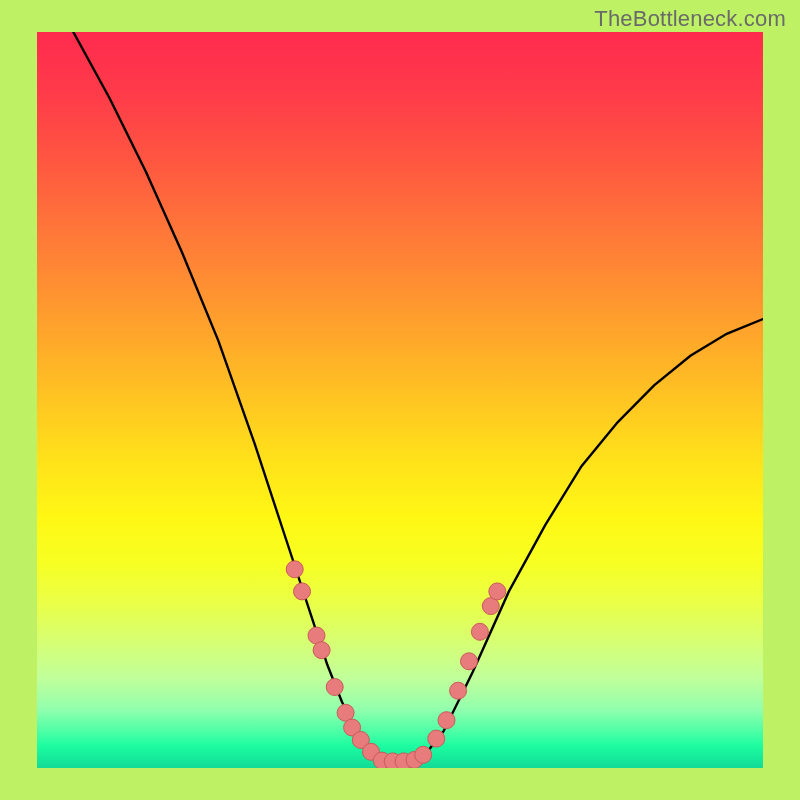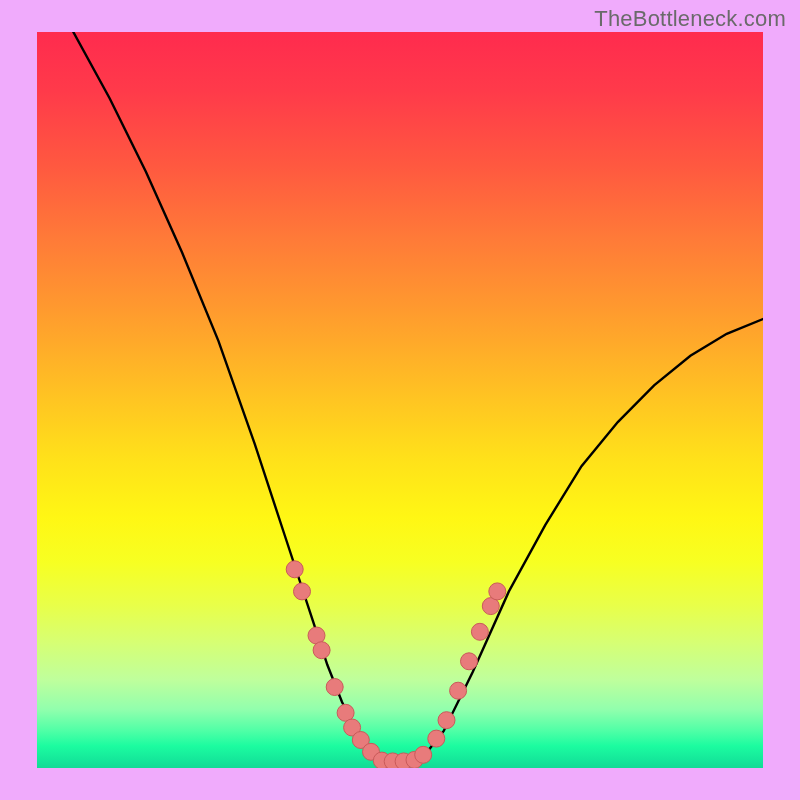--- a/index.html
+++ b/index.html
@@ -8,21 +8,21 @@
     width: 800px;
     height: 800px;
     overflow: hidden;
     font-family: Arial, Helvetica, sans-serif;
     background: #000;
   }
   .frame {
     position: relative;
     width: 800px;
     height: 800px;
-    background: #f0abfc;
+    background: #bef264;
   }
   .plot-area {
     position: absolute;
     left: 37px;
     top: 32px;
     width: 726px;
     height: 736px;
     overflow: hidden;
   }
   .gradient {

